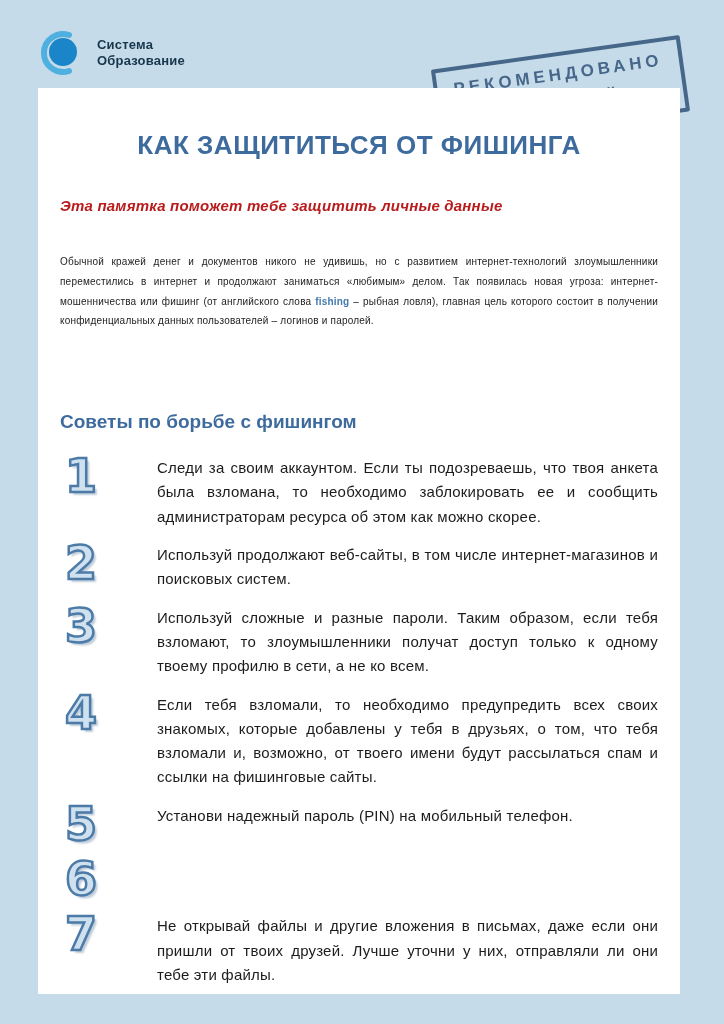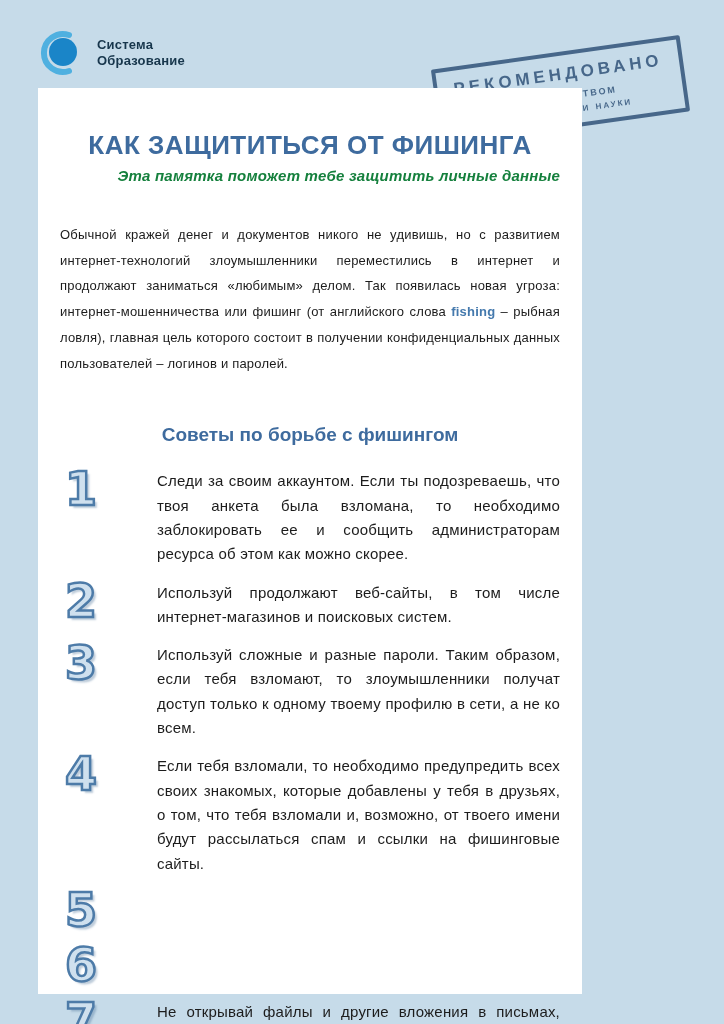--- a/index.html
+++ b/index.html
@@ -64,58 +64,58 @@
     font-weight: bold;
     font-variant: small-caps;
     letter-spacing: 2px;
     white-space: nowrap;
   }
 
   
   .card {
     position: absolute;
     left: 38px; top: 88px;
-    width: 544px; height: 906px;
+    width: 642px; height: 906px;
     background: #ffffff;
     padding: 42px 22px 0 22px;
   }
 
   .title {
     text-align: center;
     color: #3e6b9e;
     font-size: 26px;
     font-weight: bold;
     letter-spacing: 0.5px;
   }
   .subtitle {
-    margin-top: 6px;
-    text-align: right;
+    margin-top: 36px;
+    text-align: left;
     font-style: italic;
     font-weight: bold;
     font-size: 15px;
-    color: #15803d;
+    color: #b91c1c;
     letter-spacing: 0.2px;
   }
 
   .intro {
     margin-top: 38px;
-    font-size: 13px;
+    font-size: 10px;
     color: #1c1c1c;
     line-height: 1.98;
     text-align: justify;
     letter-spacing: 0.2px;
   }
   .fishing {
     color: #4479ad;
     font-weight: bold;
   }
 
   .section-heading {
-    margin-top: 48px;
-    text-align: center;
+    margin-top: 80px;
+    text-align: left;
     color: #3e6b9e;
     font-size: 19px;
     font-weight: bold;
   }
 
   
   .tips {
     margin-top: 22px;
     list-style: none;
   }
@@ -193,20 +193,21 @@
         <li class="tip">
     <span class="tip-number">3</span>
     <span class="tip-text">Используй сложные и разные пароли. Таким образом, если тебя взломают, то злоумышленники получат доступ только к одному твоему профилю в сети, а не ко всем.</span>
   </li>
         <li class="tip">
     <span class="tip-number">4</span>
     <span class="tip-text">Если тебя взломали, то необходимо предупредить всех своих знакомых, которые добавлены у тебя в друзьях, о том, что тебя взломали и, возможно, от твоего имени будут рассылаться спам и ссылки на фишинговые сайты.</span>
   </li>
         <li class="tip">
     <span class="tip-number">5</span>
+    <span class="tip-text">Установи надежный пароль (PIN) на мобильный телефон.</span>
   </li>
         <li class="tip">
     <span class="tip-number">6</span>
   </li>
         <li class="tip">
     <span class="tip-number">7</span>
     <span class="tip-text">Не открывай файлы и другие вложения в письмах, даже если они пришли от твоих друзей. Лучше уточни у них, отправляли ли они тебе эти файлы.</span>
   </li>
       </ol>
   </main>

